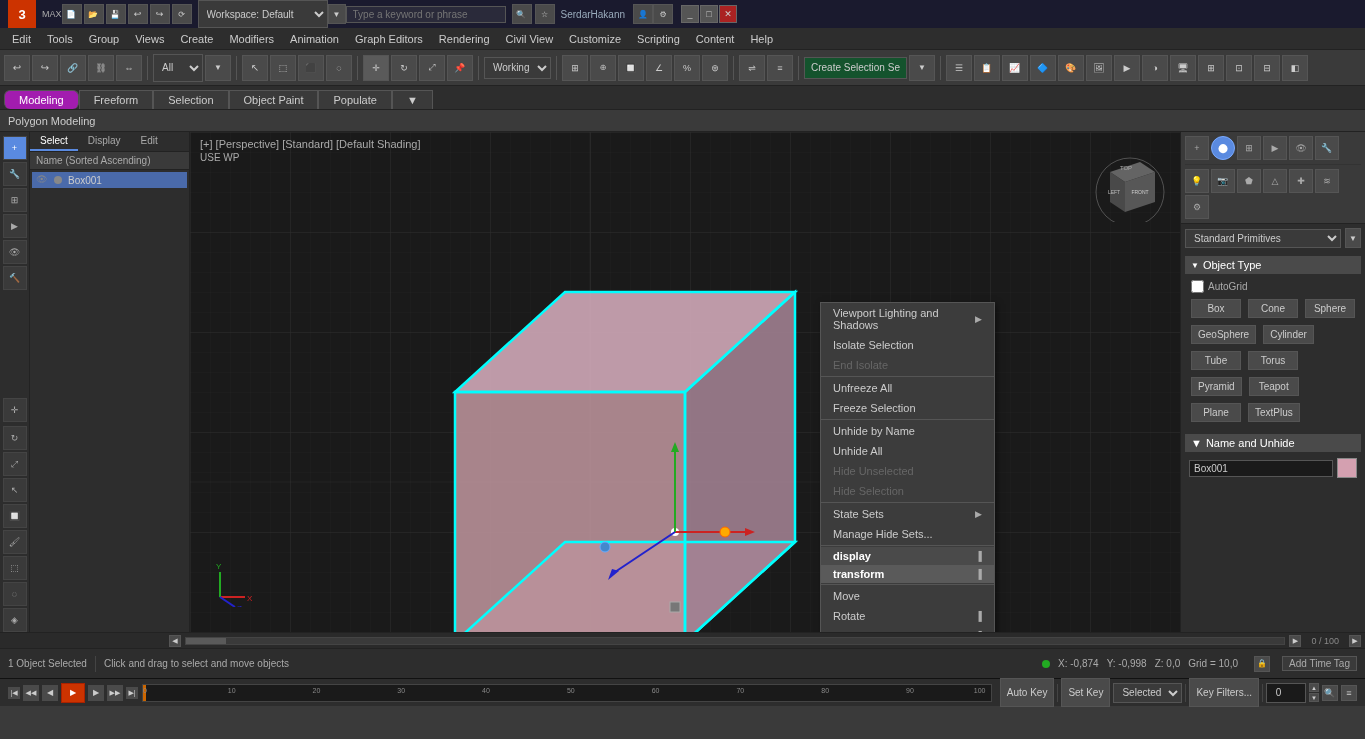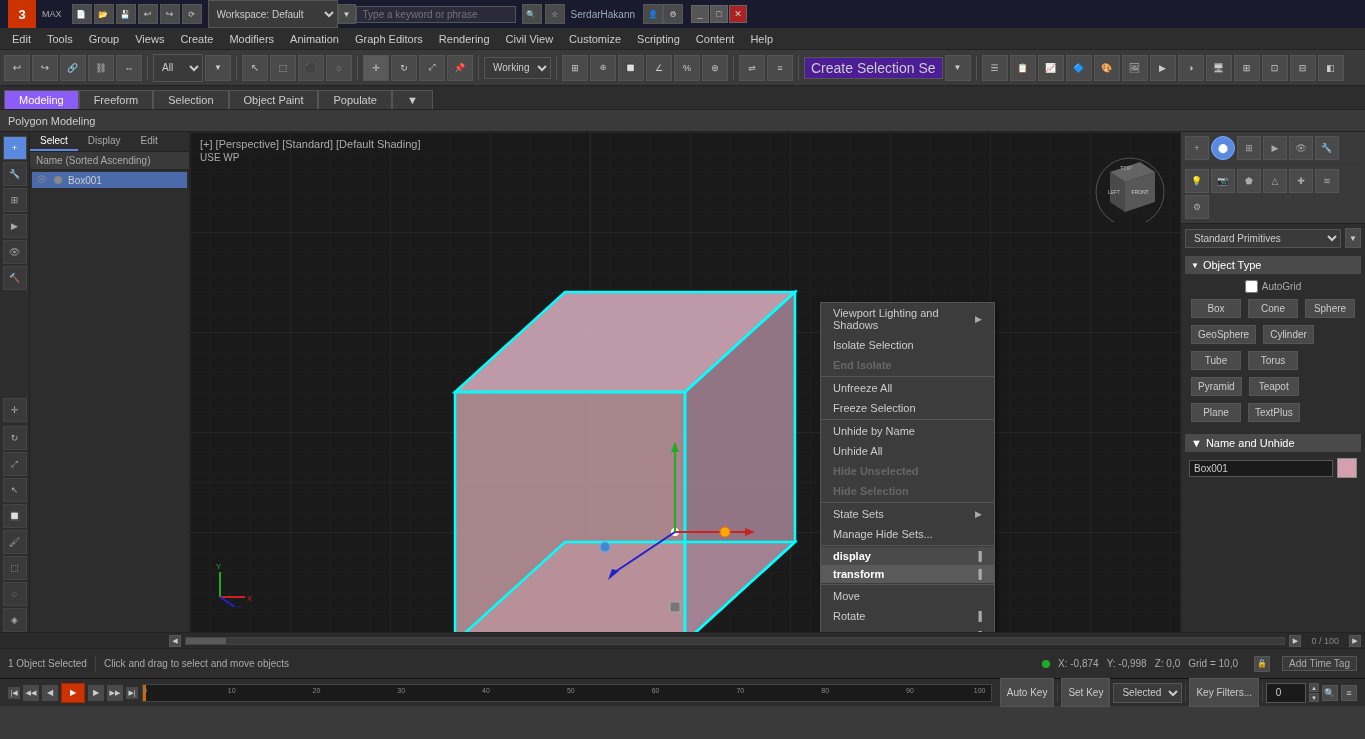--- a/index.html
+++ b/index.html
@@ -95,21 +95,21 @@
     }
     .tab {
       padding: 3px 14px;
       background: #3a3a3a;
       border: 1px solid #555;
       border-bottom: none;
       color: #ccc;
       cursor: pointer;
       font-size: 11px;
     }
-    .tab.active { background: #8b5cf6; color: #fff; }
+    .tab.active { background: #a21caf; color: #fff; border-radius: 6px; }
 
     
     #sub-toolbar {
       height: 22px;
       background: #3a3a3a;
       display: flex;
       align-items: center;
       padding: 0 8px;
       border-bottom: 1px solid #222;
     }
@@ -225,21 +225,21 @@
       align-items: center;
     }
     .cm-item.section-header {
       background: #4a4a4a;
       color: #fff;
       font-weight: bold;
       padding: 3px 12px;
     }
     .cm-separator { height: 1px; background: #555; margin: 1px 0; }
     .cm-arrow { font-size: 9px; color: #aaa; }
-    .cm-disabled { color: #666; cursor: default; font-weight: bold; }
+    .cm-disabled { color: #666; cursor: default; }
 
     
     #right-panel {
       width: 185px;
       background: #2d2d2d;
       border-left: 1px solid #222;
       display: flex;
       flex-direction: column;
     }
     #right-top-icons {
@@ -280,21 +280,21 @@
       color: #fff;
       padding: 3px 6px;
       font-size: 11px;
       display: flex;
       align-items: center;
       gap: 4px;
       margin-bottom: 4px;
     }
     .section-title-bar .arrow { font-size: 8px; }
     .autogrid-row {
-      display: flex; justify-content: center; padding: 2px 6px;
+      display: flex; justify-content: flex-start; padding: 2px 6px;
     }
     .autogrid-cb {
       display: flex; align-items: center; gap: 4px; font-size: 10px; color: #aaa;
     }
     .object-buttons {
       display: flex; flex-wrap: wrap; gap: 7px; padding: 4px 6px;
     }
     .obj-btn {
       background: #4a4a4a;
       border: 1px solid #555;
@@ -392,25 +392,25 @@
 
     .working-dropdown {
       background: #3a3a3a;
       border: 1px solid #555;
       color: #ccc;
       padding: 1px 4px;
       font-size: 10px;
       height: 22px;
     }
     .create-sel-btn {
-      background: #4c1d95;
+      background: #14532d;
       border: 1px solid #555;
       color: #ccc;
       padding: 1px 6px;
-      font-size: 14px;
+      font-size: 10px;
       height: 22px;
       cursor: pointer;
     }
 
     
     #grid-svg {
       position: absolute;
       top: 0; left: 0; width: 100%; height: 100%;
       opacity: 0.3;
     }
@@ -422,21 +422,21 @@
       width: 50px; height: 50px;
     }
   </style>
 </head>
 <body>
 
 <div id="titlebar">
   <div class="app-icon">
       <span>3</span>
     </div>
-  <span style="font-size:9px;margin-right:10px;">MAX</span>
+  <span style="font-size:9px;">MAX</span>
 
   <div style="display:flex;align-items:center;gap:2px;margin-right:6px;">
     <div class="tb-btn" style="width:20px;height:20px;font-size:8px;">📄</div>
     <div class="tb-btn" style="width:20px;height:20px;font-size:8px;">📂</div>
     <div class="tb-btn" style="width:20px;height:20px;font-size:8px;">💾</div>
     <div class="tb-btn" style="width:20px;height:20px;font-size:9px;">↩</div>
     <div class="tb-btn" style="width:20px;height:20px;font-size:9px;">↪</div>
     <div class="tb-btn" style="width:20px;height:20px;font-size:8px;">⟳</div>
   </div>
 

